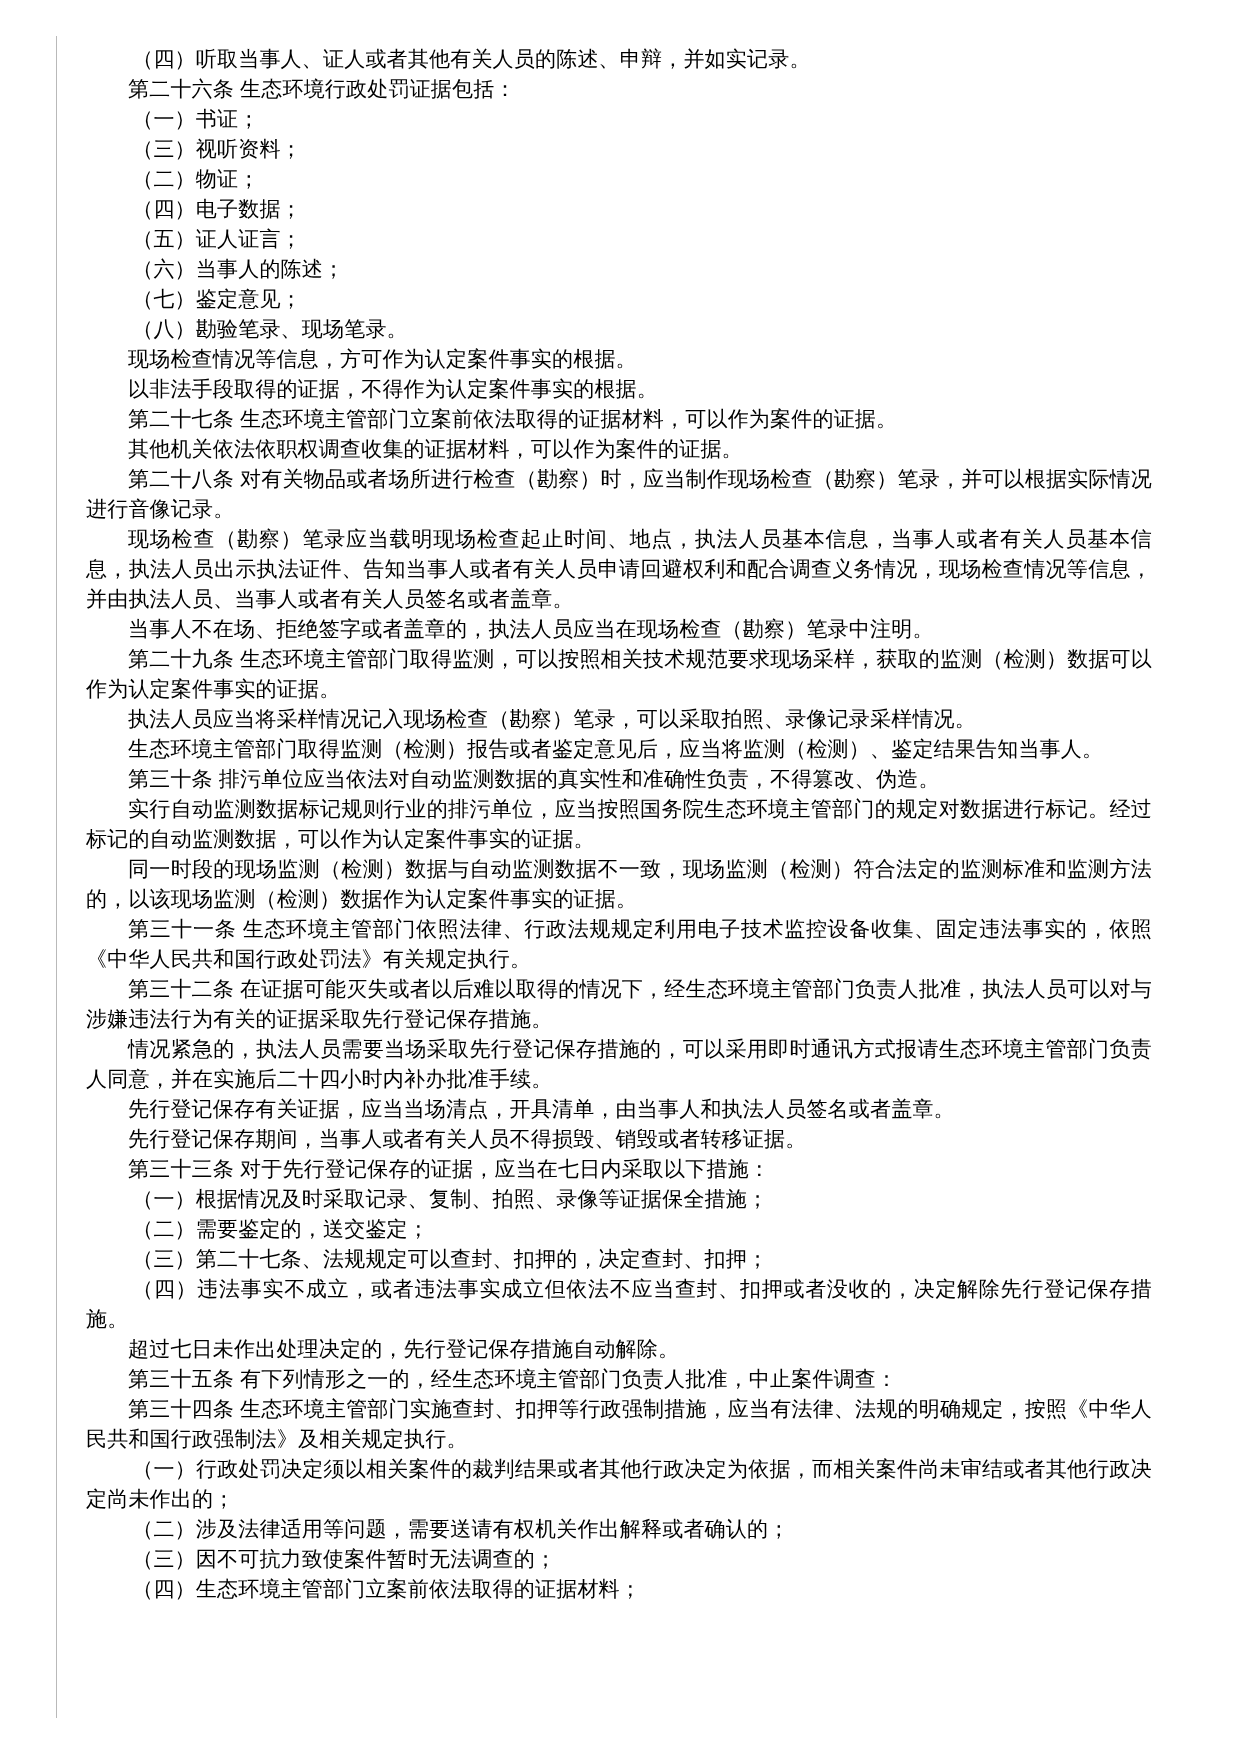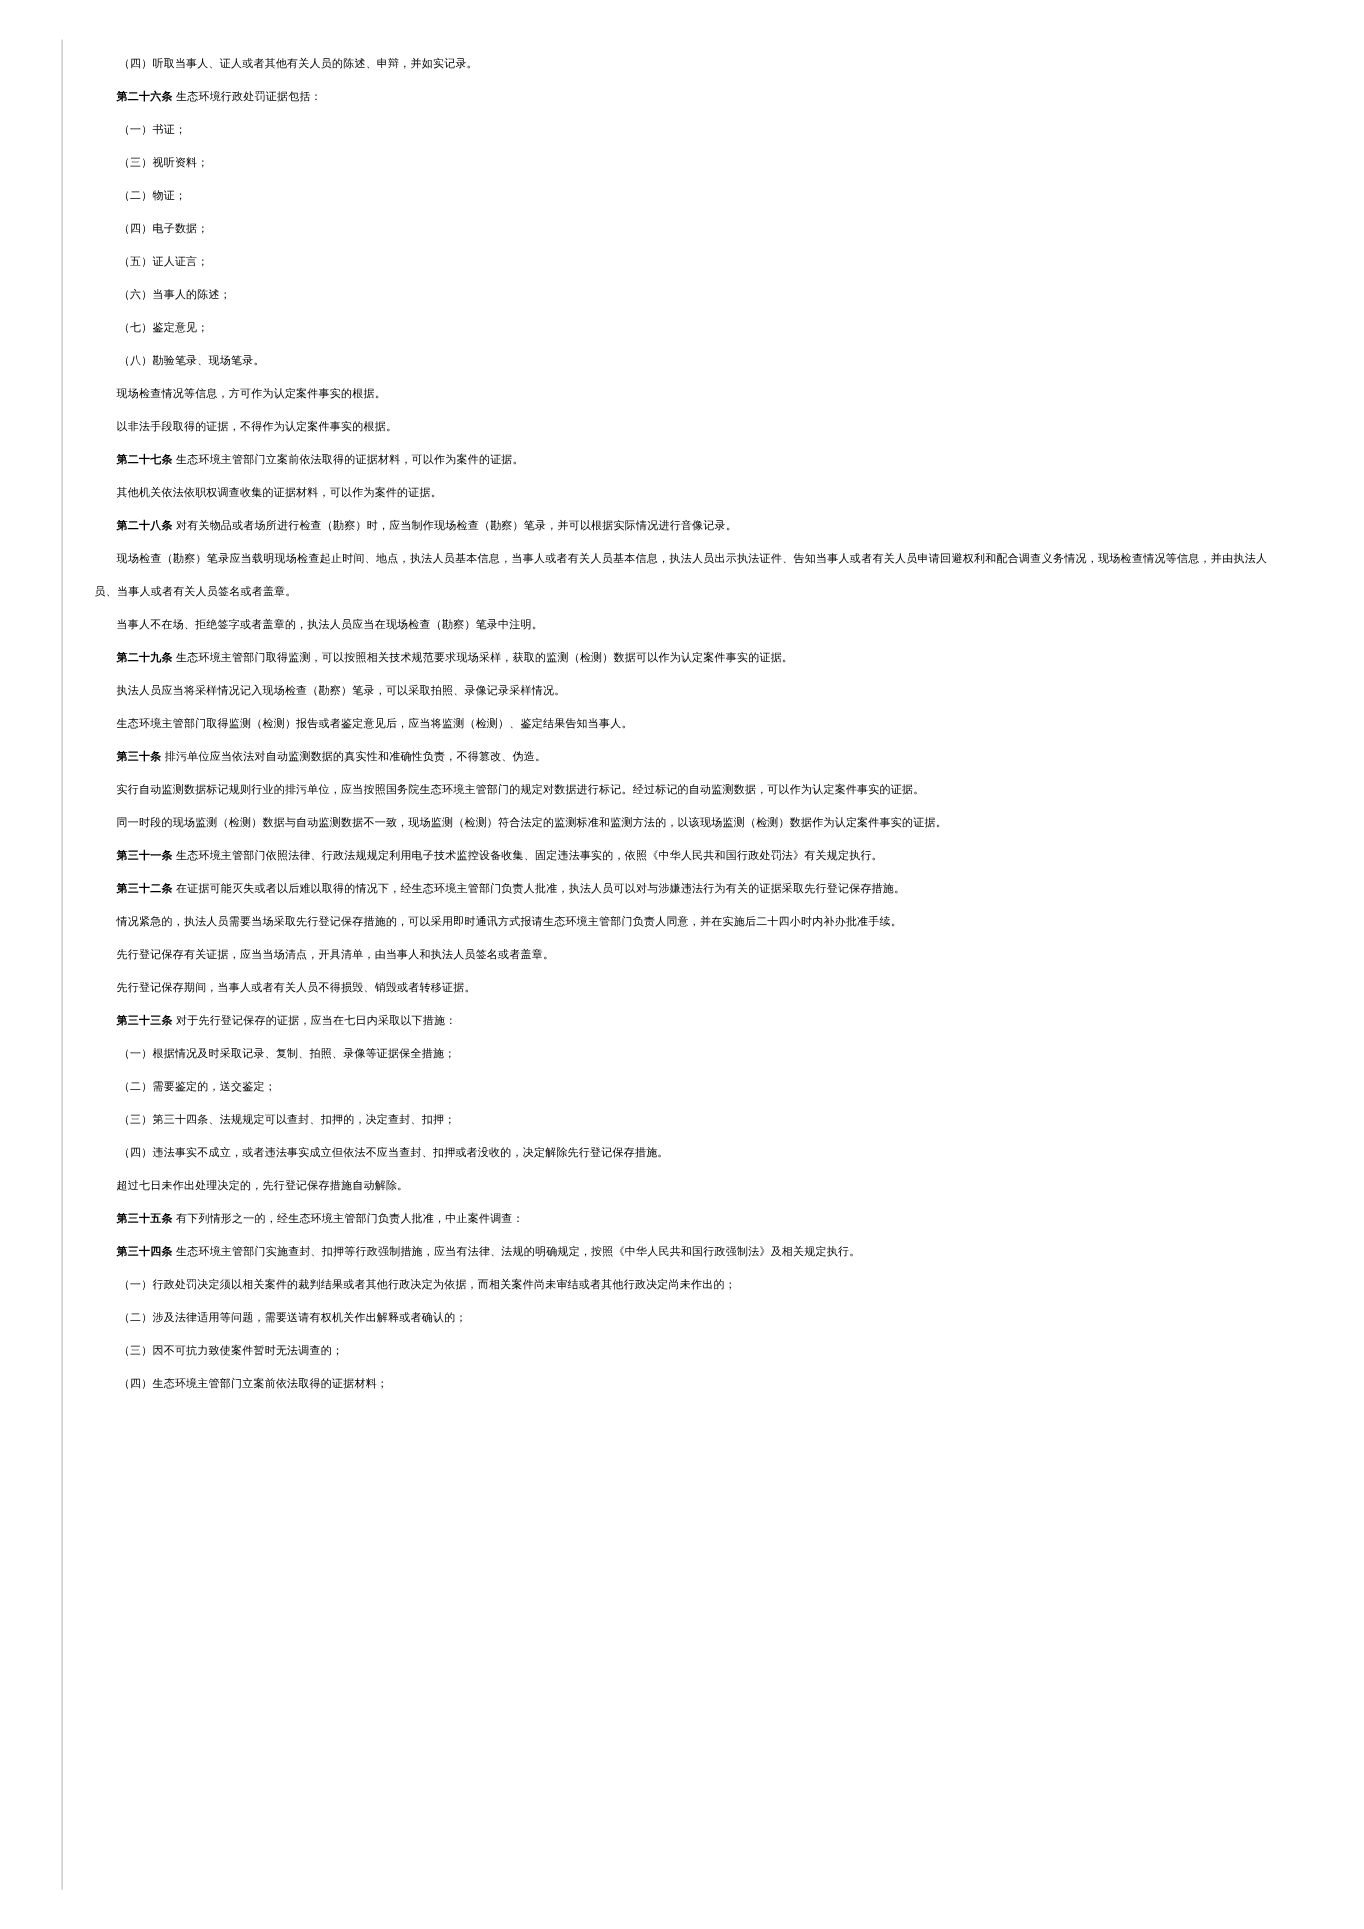--- a/index.html
+++ b/index.html
@@ -30,35 +30,35 @@
     background: #b9b9b9;
   }
   .content {
     position: absolute;
     left: 86px;
     top: 44px;
     width: 1066px;
   }
   p {
     margin: 0 0 0 0;
-    font-size: 10px;
+    font-size: 21px;
     line-height: 30px;
     text-align: justify;
     text-justify: inter-ideograph;
     letter-spacing: 0.2px;
   }
   
   .ind {
     text-indent: 2em;
   }
   .ind1 {
     text-indent: 2.2em;
   }
   .art-label {
-    font-weight: bold;
+    font-weight: normal;
   }
 </style>
 </head>
 <body>
 
 <div class="page">
 
   <div class="left-rule"></div>
 
   <div class="content">
@@ -102,21 +102,21 @@
     <p class="ind"><span class="art-label">第三十二条</span>&nbsp;<span>在证据可能灭失或者以后难以取得的情况下，经生态环境主管部门负责人批准，执法人员可以对与涉嫌违法行为有关的证据采取先行登记保存措施。</span></p>
 
     <p class="ind">情况紧急的，执法人员需要当场采取先行登记保存措施的，可以采用即时通讯方式报请生态环境主管部门负责人同意，并在实施后二十四小时内补办批准手续。</p>
     <p class="ind">先行登记保存有关证据，应当当场清点，开具清单，由当事人和执法人员签名或者盖章。</p>
     <p class="ind">先行登记保存期间，当事人或者有关人员不得损毁、销毁或者转移证据。</p>
 
     <p class="ind"><span class="art-label">第三十三条</span>&nbsp;<span>对于先行登记保存的证据，应当在七日内采取以下措施：</span></p>
 
     <p class="ind1">（一）根据情况及时采取记录、复制、拍照、录像等证据保全措施；</p>
     <p class="ind1">（二）需要鉴定的，送交鉴定；</p>
-    <p class="ind1">（三）第三十四条、法规规定可以查封、扣押的，决定查封、扣押；</p>
+    <p class="ind1">（三）第二十七条、法规规定可以查封、扣押的，决定查封、扣押；</p>
     <p class="ind1">（四）违法事实不成立，或者违法事实成立但依法不应当查封、扣押或者没收的，决定解除先行登记保存措施。</p>
 
     <p class="ind">超过七日未作出处理决定的，先行登记保存措施自动解除。</p>
 
     <p class="ind"><span class="art-label">第三十五条</span>&nbsp;<span>有下列情形之一的，经生态环境主管部门负责人批准，中止案件调查：</span></p>
 
     <p class="ind"><span class="art-label">第三十四条</span>&nbsp;<span>生态环境主管部门实施查封、扣押等行政强制措施，应当有法律、法规的明确规定，按照《中华人民共和国行政强制法》及相关规定执行。</span></p>
 
     <p class="ind1">（一）行政处罚决定须以相关案件的裁判结果或者其他行政决定为依据，而相关案件尚未审结或者其他行政决定尚未作出的；</p>
     <p class="ind1">（二）涉及法律适用等问题，需要送请有权机关作出解释或者确认的；</p>

